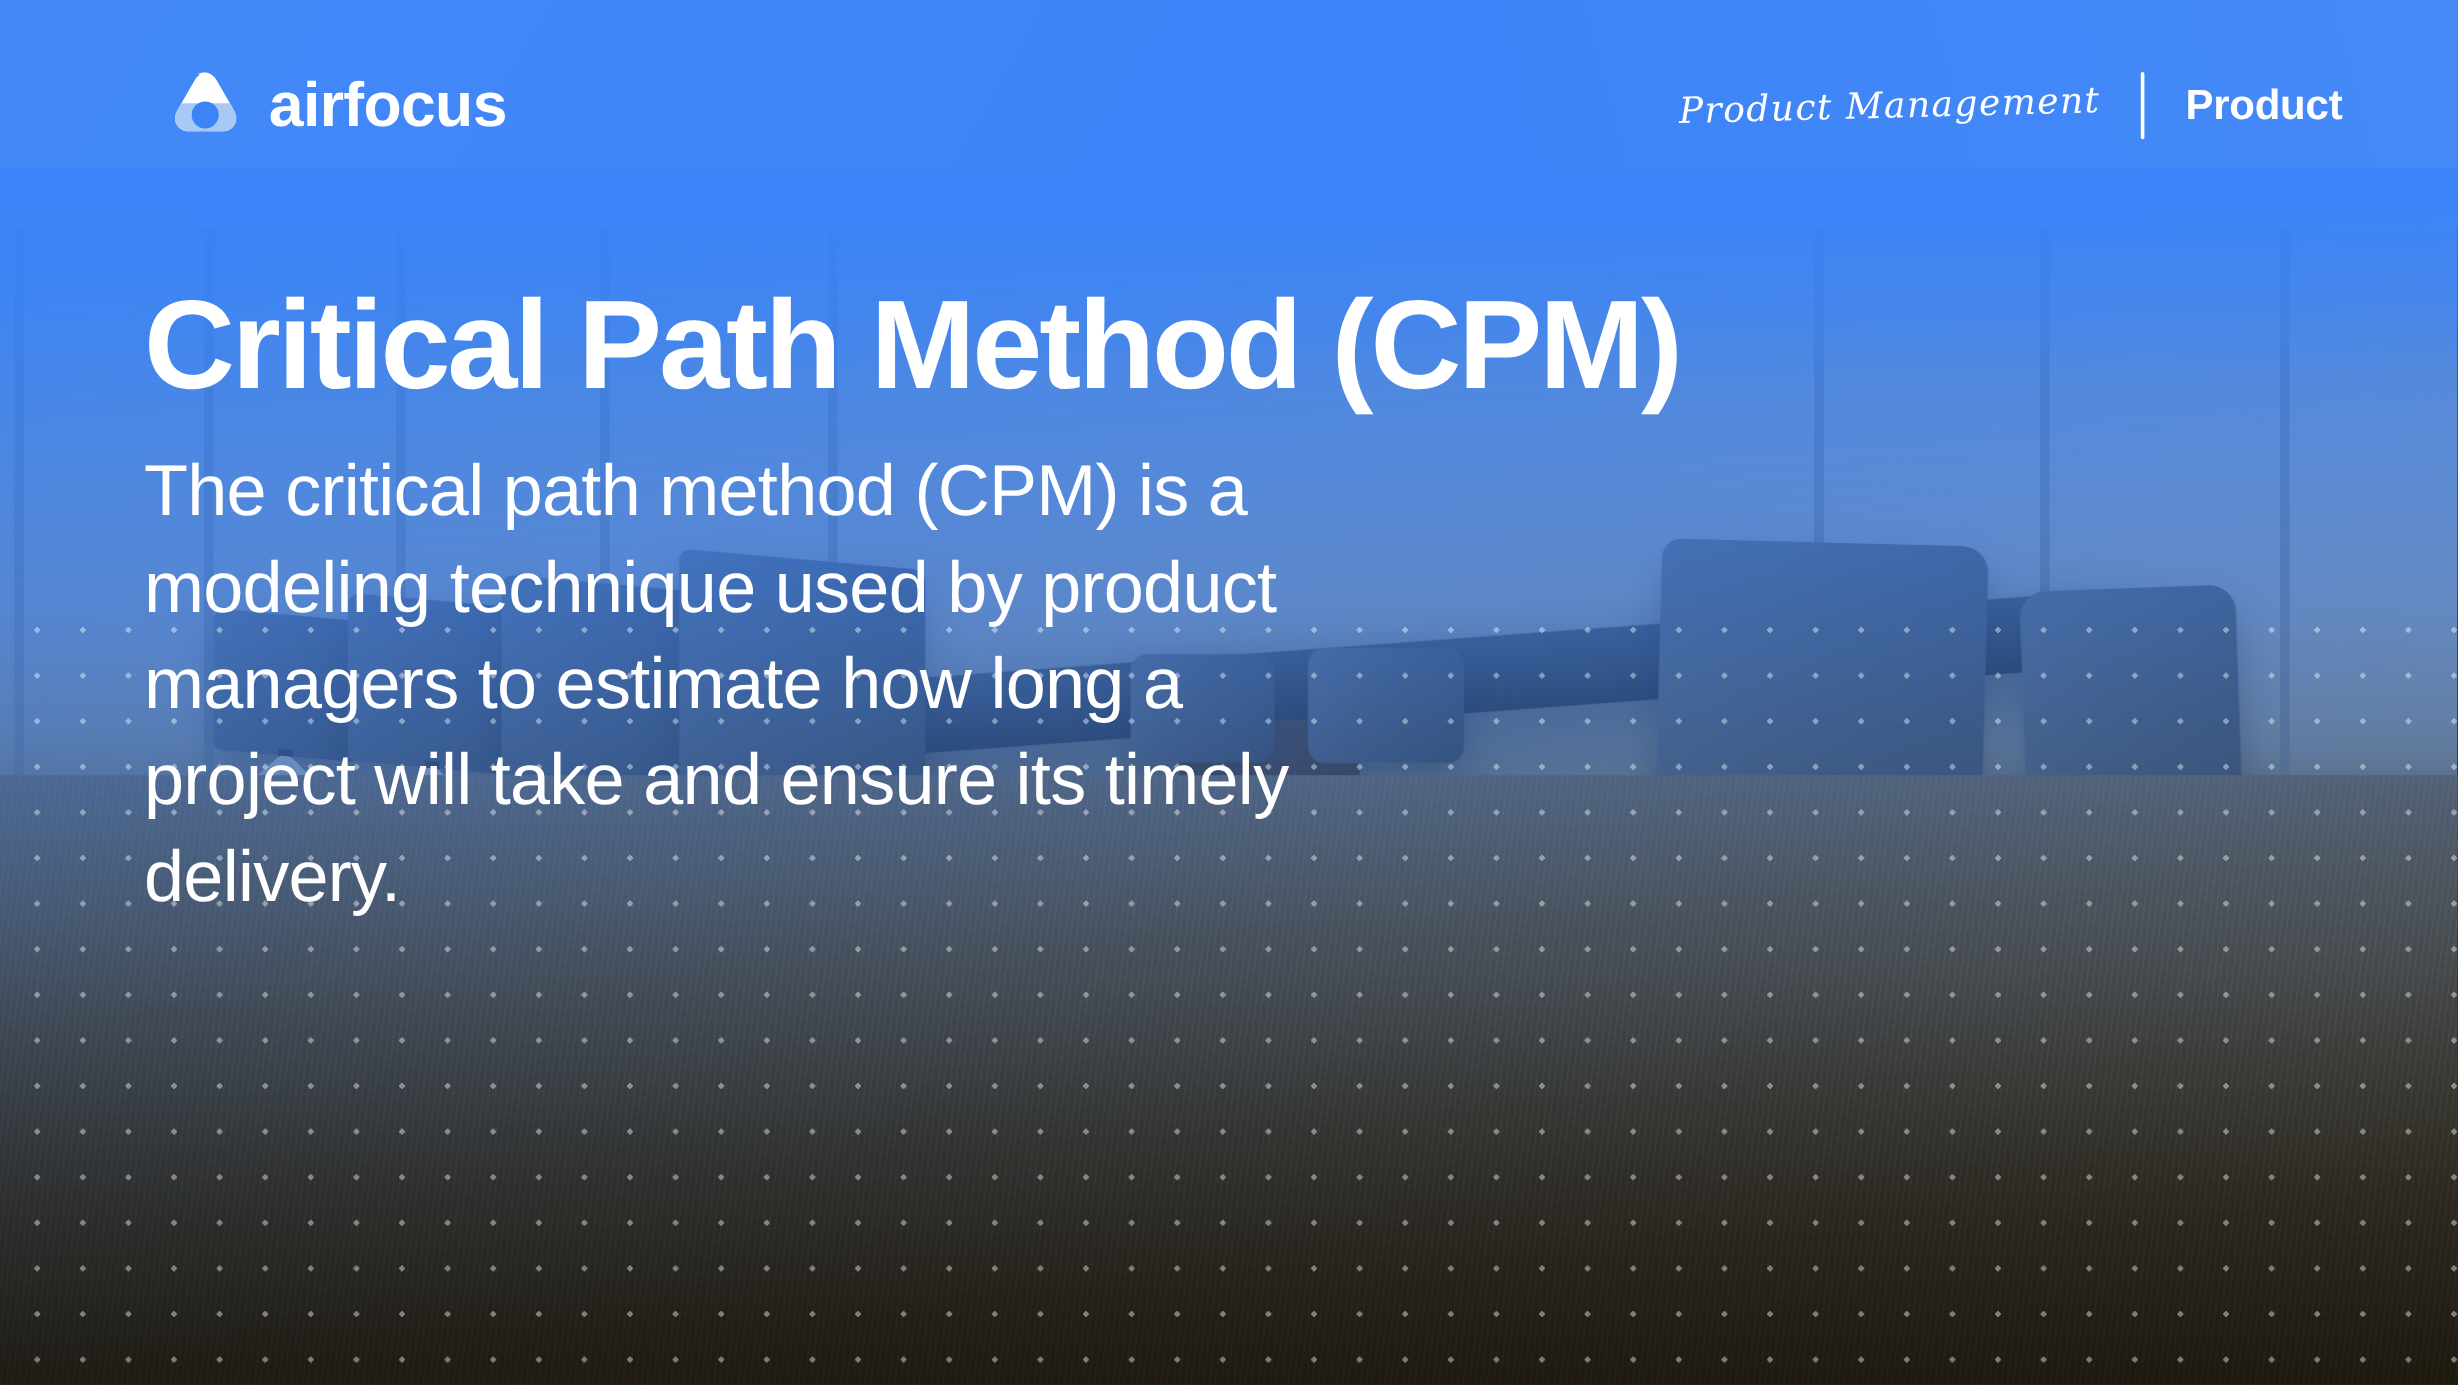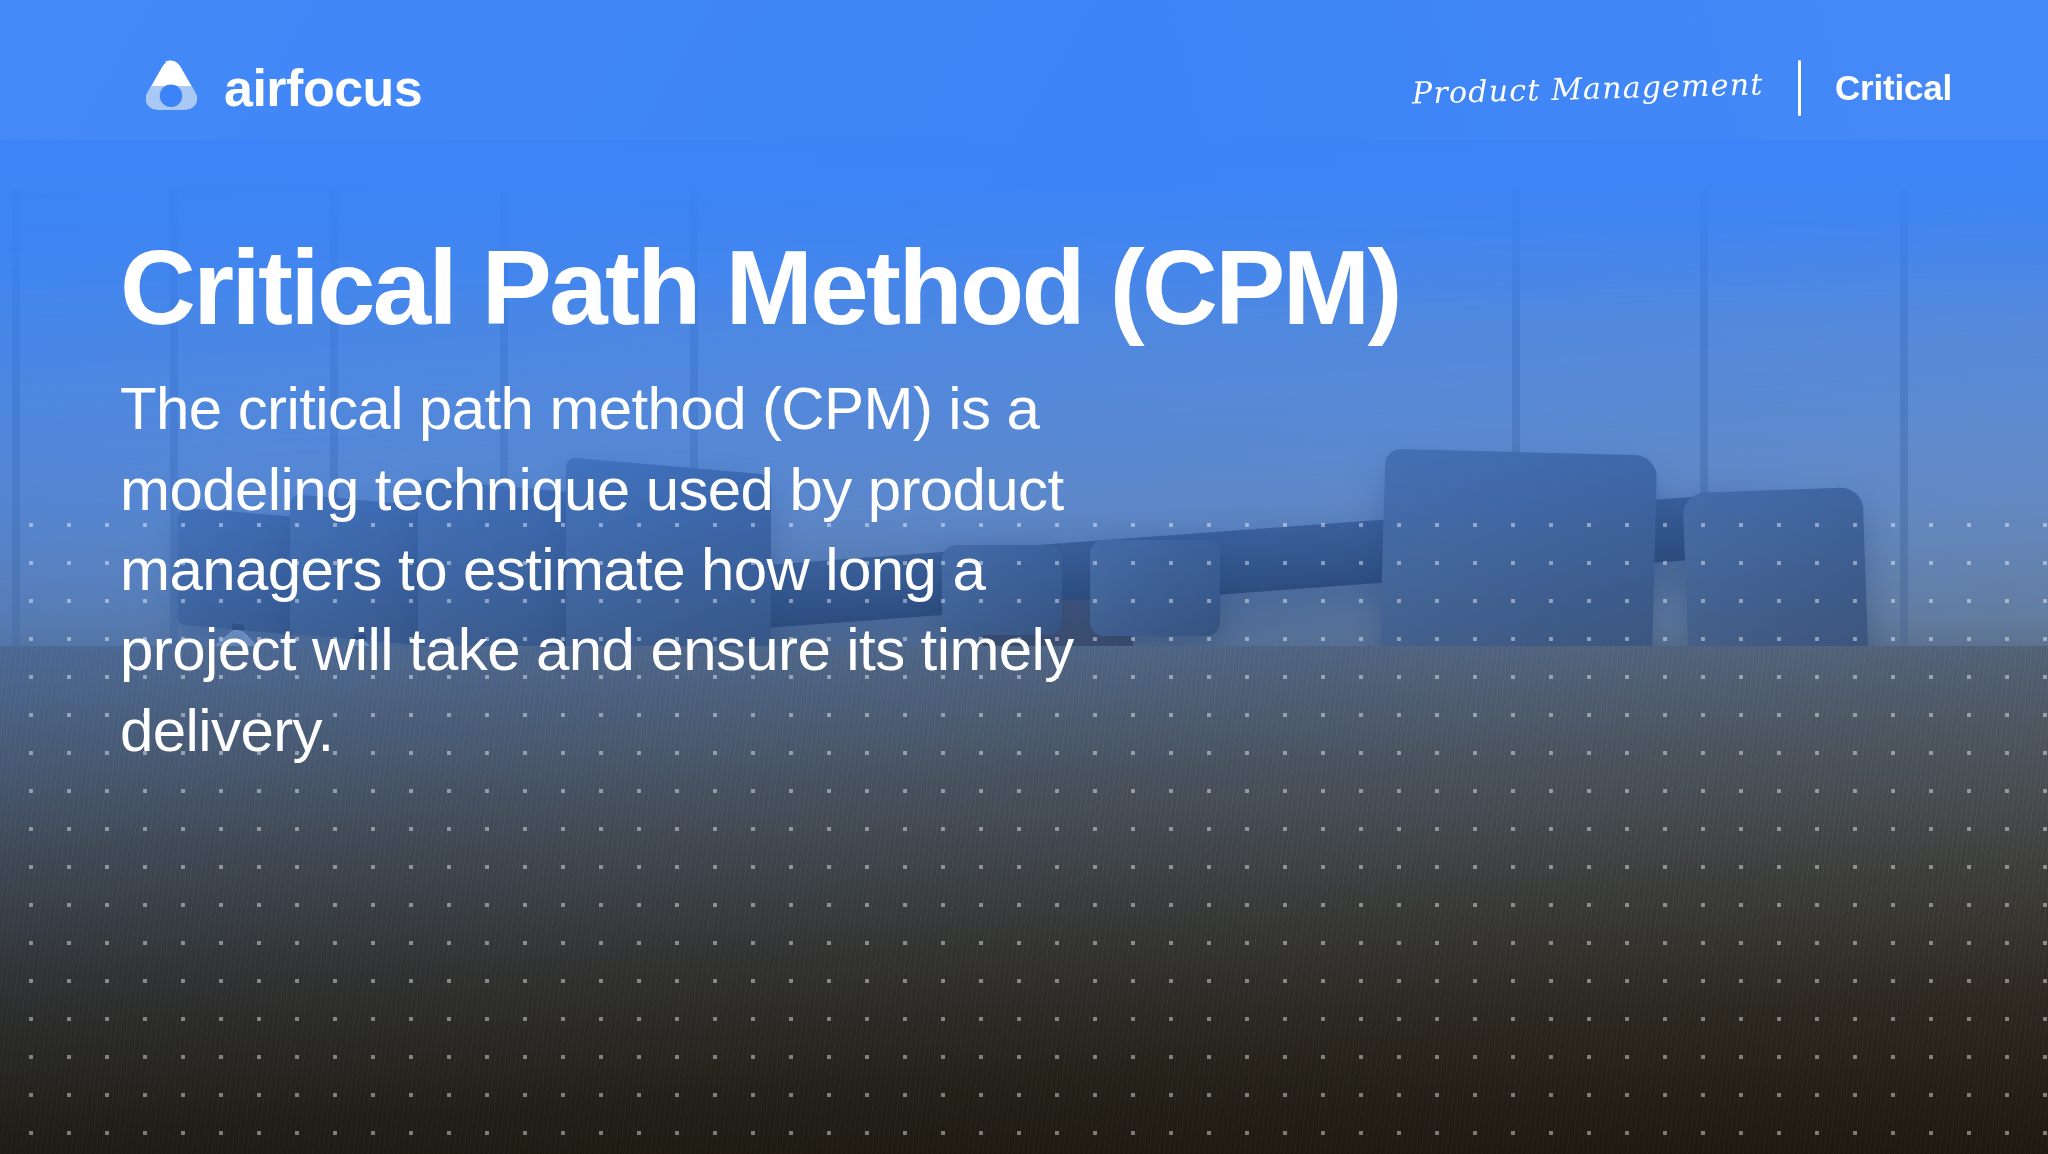--- a/index.html
+++ b/index.html
@@ -348,21 +348,21 @@
           </g>
 
           <circle cx="32" cy="40" r="11.6" fill="#3b83f7"></circle>
         </svg>
         <span class="brand-word">airfocus</span>
       </div>
 
       <div class="topbar-right">
         <span class="script">Product Management</span>
         <span class="divider"></span>
-        <span class="glossary">Critical</span>
+        <span class="glossary">Product</span>
       </div>
     </div>
 
     <div class="hero">
       <h1 class="hero-title">Critical Path Method (CPM)</h1>
       <p class="hero-sub">The critical path method (CPM) is a modeling technique used by product managers to estimate how long a project will take and ensure its timely delivery.</p>
     </div>
 
   </div>
 </div>

